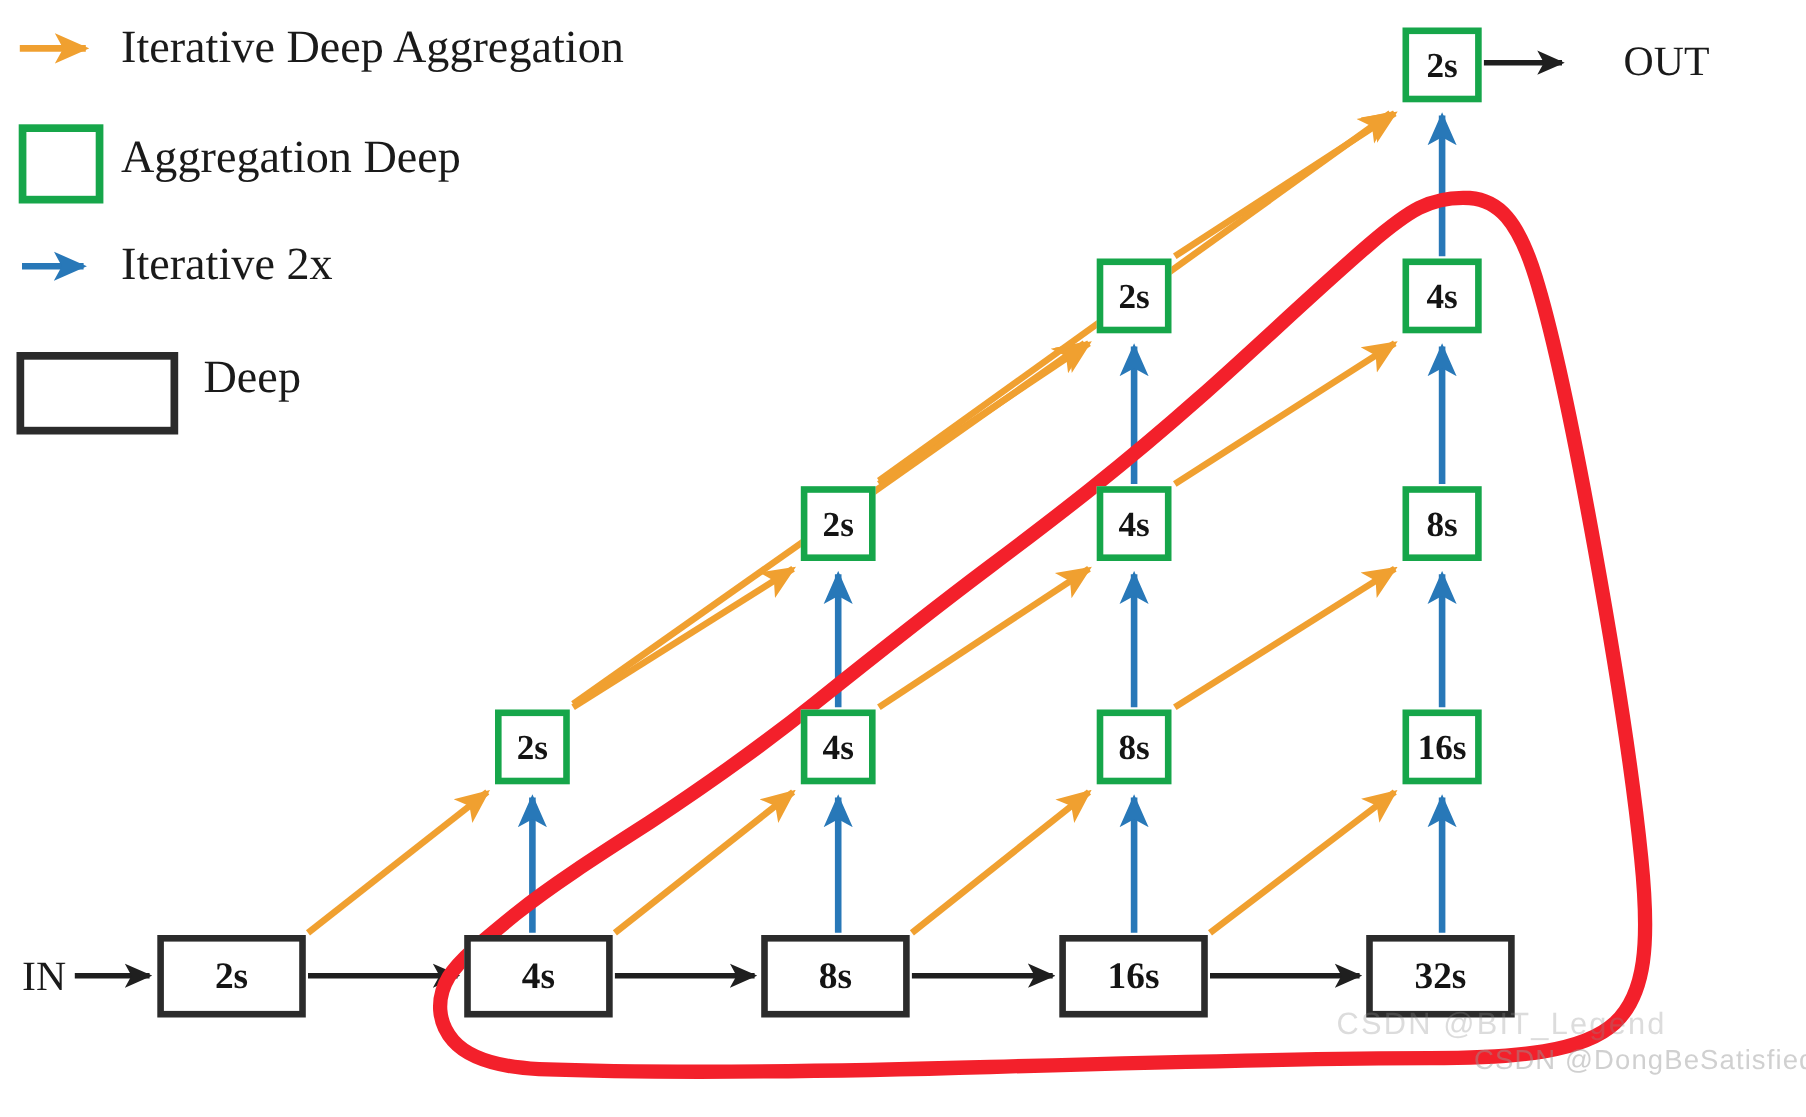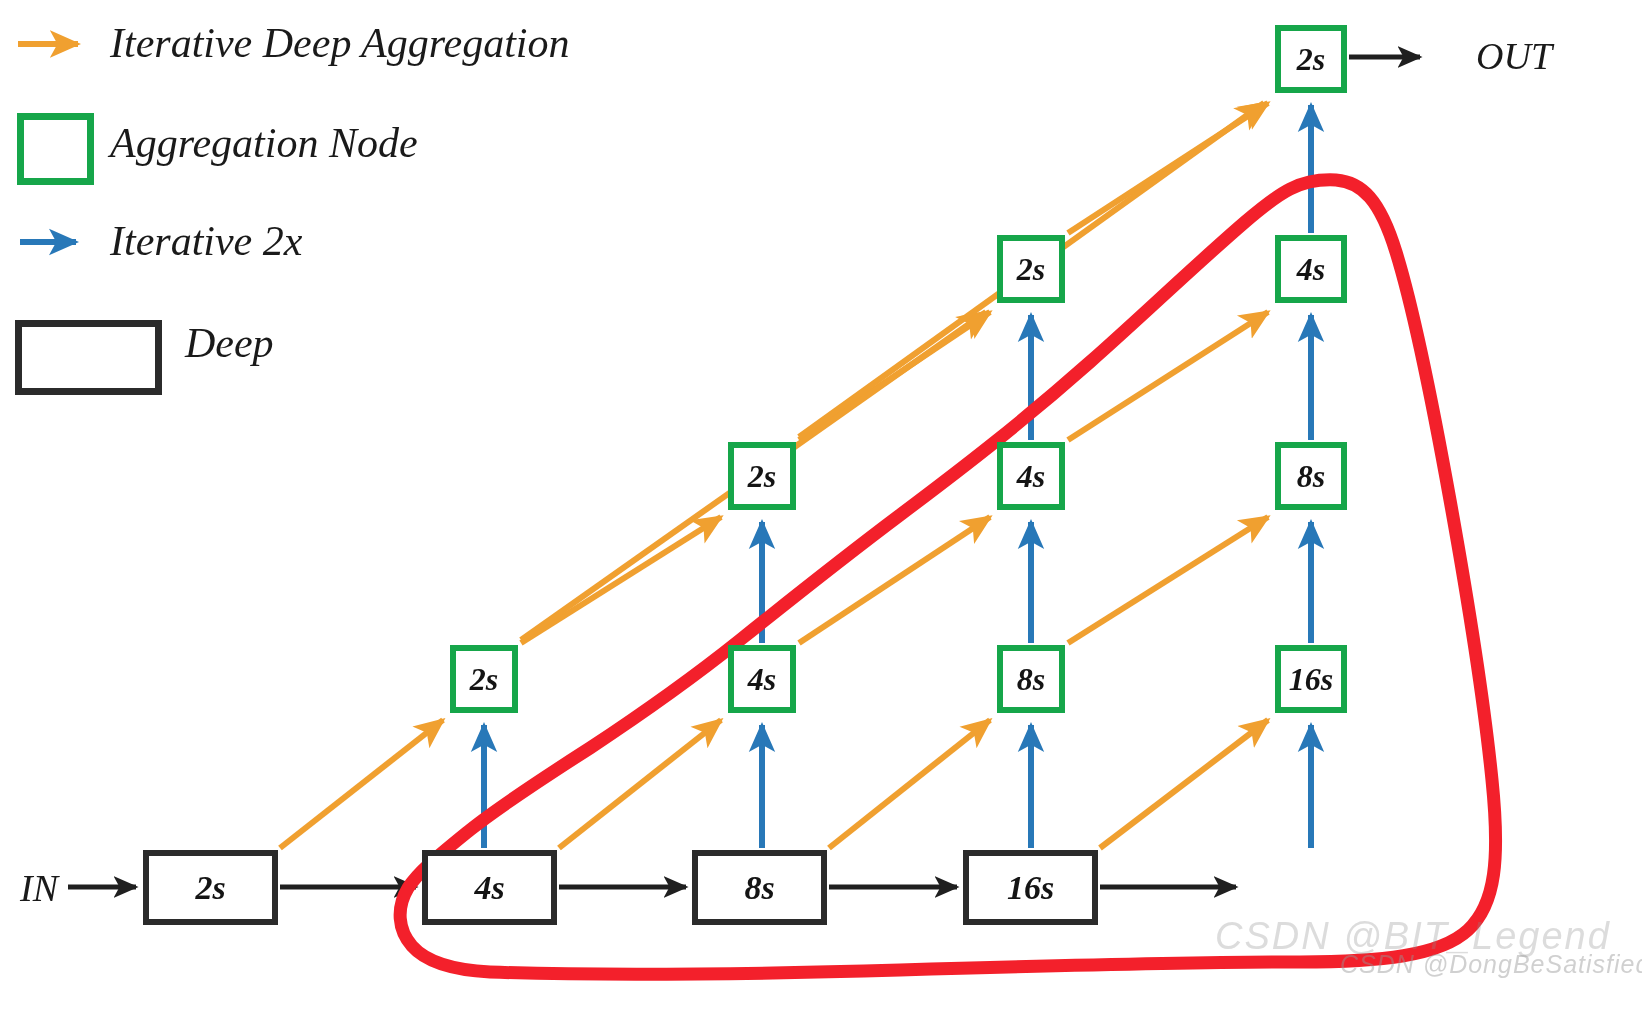--- a/index.html
+++ b/index.html
@@ -9,21 +9,20 @@
   }
   body {
     font-family: "Liberation Serif", "DejaVu Serif", serif;
   }
   #stage {
     position: relative;
     width: 1642px;
     height: 1015px;
     background: #ffffff;
     overflow: hidden;
-    font-style: italic;
   }
   #diagram-svg {
     position: absolute;
     left: 0;
     top: 0;
     width: 1642px;
     height: 1015px;
   }
   .legend-label {
     position: absolute;
@@ -82,21 +81,21 @@
     white-space: nowrap;
   }
   .watermark {
     position: absolute;
     font-family: "Liberation Sans", sans-serif;
     white-space: nowrap;
     z-index: 6;
     pointer-events: none;
   }
   .wm-1 {
-    font-size: 38px;
+    font-size: 28px;
     color: rgba(140,140,140,0.30);
     letter-spacing: 2px;
   }
   .wm-2 {
     font-size: 25px;
     color: rgba(150,150,150,0.45);
     letter-spacing: 1px;
   }
 </style>
 </head>
@@ -194,31 +193,32 @@
                C 1484 700, 1468 600, 1450 500
                C 1432 400, 1414 310, 1396 252
                C 1380 200, 1362 182, 1336 180 Z" fill="none" stroke="#F3202B" stroke-width="13" stroke-linecap="round" stroke-linejoin="round"></path>
     </g>
   </svg>
 
   <div class="legend-swatch-green" style="left:17px; top:113px; width:77px; height:72px;"></div>
   <div class="legend-swatch-stage" style="left:15px; top:320px; width:147px; height:75px;"></div>
 
   <div class="legend-label" style="left:110px; top:22px;">Iterative Deep Aggregation</div>
-  <div class="legend-label" style="left:110px; top:122px;">Aggregation Node</div>
+  <div class="legend-label" style="left:110px; top:122px;">Aggregation Deep</div>
   <div class="legend-label" style="left:110px; top:220px;">Iterative 2x</div>
   <div class="legend-label" style="left:185px; top:322px;">Deep</div>
 
   <div class="io-label" style="left:20px; top:866px;">IN</div>
   <div class="io-label" style="left:1432px; top:34px;margin-left:44px;">OUT</div>
 
   <div class="stage-box" style="left:143px; top:850px; width:135px; height:75px;">2s</div>
   <div class="stage-box" style="left:422px; top:850px; width:135px; height:75px;">4s</div>
   <div class="stage-box" style="left:692px; top:850px; width:135px; height:75px;">8s</div>
   <div class="stage-box" style="left:963px; top:850px; width:135px; height:75px;">16s</div>
+  <div class="stage-box" style="left:1242px; top:850px; width:135px; height:75px;">32s</div>
 
   <div class="agg-node" style="left:450px; top:645px; width:68px; height:68px;">2s</div>
 
   <div class="agg-node" style="left:728px; top:645px; width:68px; height:68px;">4s</div>
   <div class="agg-node" style="left:728px; top:442px; width:68px; height:68px;">2s</div>
 
   <div class="agg-node" style="left:997px; top:645px; width:68px; height:68px;">8s</div>
   <div class="agg-node" style="left:997px; top:442px; width:68px; height:68px;">4s</div>
   <div class="agg-node" style="left:997px; top:235px; width:68px; height:68px;">2s</div>
 

